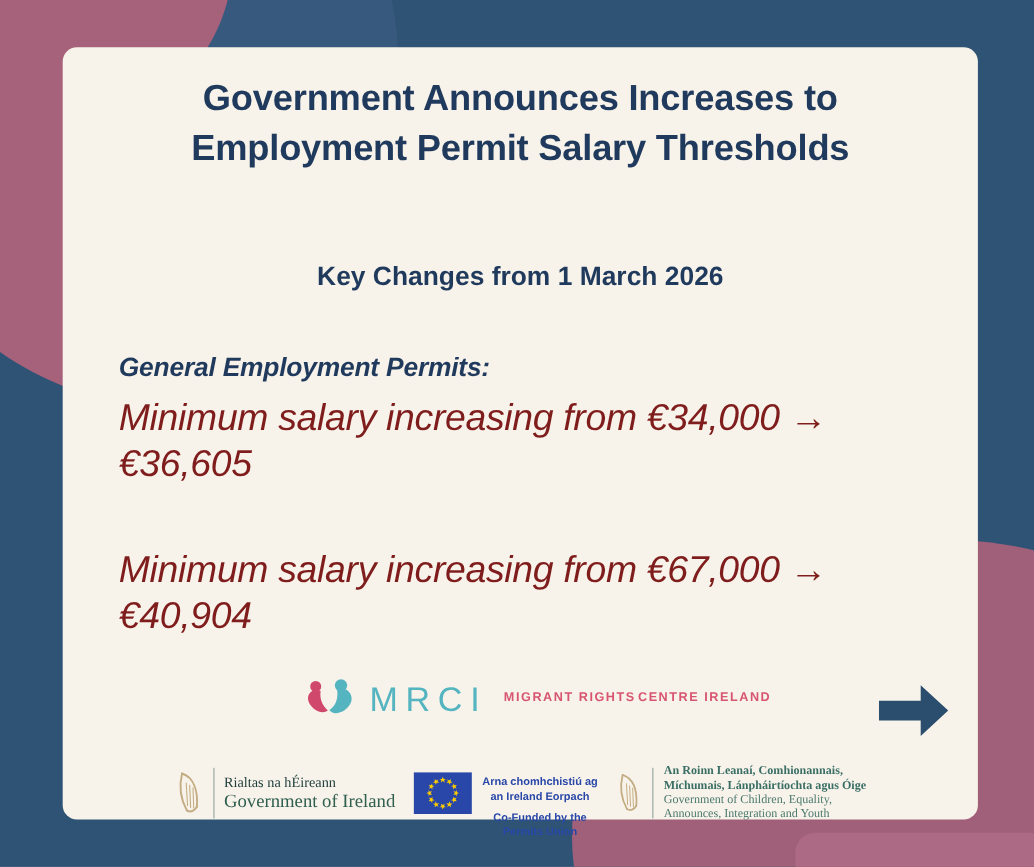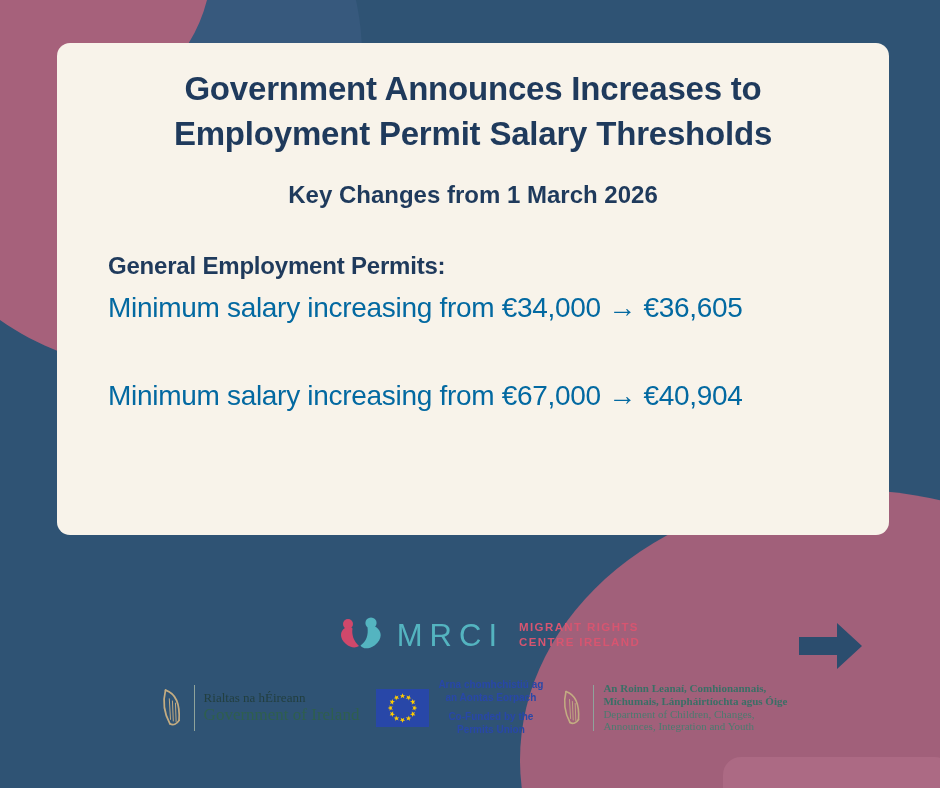--- a/index.html
+++ b/index.html
@@ -1,61 +1,61 @@
 <!DOCTYPE html>
 <html><head>
 <meta charset="utf-8">
 <style>
   html,body{margin:0;padding:0;}
   body{width:940px;height:788px;overflow:hidden;background:#2F5374;
        font-family:"Liberation Sans", sans-serif;}
   .stage{position:relative;width:940px;height:788px;}
   .bg{position:absolute;inset:0;display:block;}
 
-  .card{position:absolute;left:57px;top:43px;width:832px;height:492px;
+  .card{position:absolute;left:57px;top:43px;width:832px;height:702px;
         background:#F8F3EA;border-radius:13px;box-sizing:border-box;
         padding-top:24px;}
 
   .title{margin:0 auto;max-width:704px;text-align:center;
          font-size:33px;line-height:1.36;font-weight:bold;
          color:#1F3A5C;letter-spacing:-0.2px;}
-  .subtitle{margin:24px auto 0;text-align:center;font-size:24px;
+  .subtitle{margin:81px auto 0;text-align:center;font-size:24px;
             font-weight:bold;color:#1F3A5C;}
 
-  .sections{margin-top:42px;padding-left:51px;padding-right:40px;}
+  .sections{margin-top:54px;padding-left:51px;padding-right:40px;font-style:italic;}
   .section + .section{margin-top:53px;}
   .section h3{margin:0;font-size:24px;font-weight:bold;color:#1F3A5C;
               line-height:1.25;letter-spacing:-0.2px;}
-  .section p{margin:9px 0 0;font-size:28px;font-weight:normal;color:#0369a1;
+  .section p{margin:9px 0 0;font-size:34px;font-weight:normal;color:#7f1d1d;
              line-height:1.25;letter-spacing:-0.3px;}
 
   
   .mrci-row{position:absolute;top:571px;left:0;right:0;
             display:flex;justify-content:center;align-items:center;gap:13px;padding-left:32px;}
   .mrci-word{font-size:31px;color:#54B4C0;letter-spacing:7px;
              font-weight:normal;line-height:1;}
-  .mrci-tag{display:flex;flex-direction:column;justify-content:center;
+  .mrci-tag{display:flex;justify-content:center;
             gap:2px;margin-left:2px;}
   .mrci-tag span{font-size:11.5px;font-weight:bold;color:#D75570;
                  letter-spacing:1.4px;line-height:1.15;}
 
   
   .next-arrow{position:absolute;top:579px;right:27px;}
 
   
   .logos-row{position:absolute;top:636px;left:0;right:0;
              display:flex;justify-content:center;align-items:center;gap:17px;}
   .logo-block{display:flex;align-items:center;gap:9px;}
   .vdivider{width:1px;height:46px;background:#8FA39B;}
   .gov-text{display:flex;flex-direction:column;
             font-family:"Liberation Serif", serif;line-height:1.2;}
   .gov-irish{font-size:13px;font-weight:normal;color:#223F3F;}
   .gov-english{font-size:17px;color:#2F5F4E;}
   .eu-text{display:flex;flex-direction:column;align-items:center;
-           text-align:center;line-height:1.25;}
+           text-align:center;line-height:1.25;margin-top:27px;}
   .eu-text span{font-size:10px;font-weight:bold;color:#2847A8;}
   .eu-gap{height:7px;}
   .dept-text{display:flex;flex-direction:column;
              font-family:"Liberation Serif", serif;line-height:1.18;}
   .dept-irish{font-size:11px;font-weight:bold;color:#3A6F66;}
   .dept-english{font-size:11px;color:#4C7A6F;}
 </style>
 </head>
 <body>
 
@@ -163,21 +163,21 @@
             <g transform="rotate(300) translate(0,-12)">
                 <polygon points="0,-2.8 0.84,-0.87 2.86,-0.87 1.23,0.33 1.81,2.27 0,1.08 -1.81,2.27 -1.23,0.33 -2.86,-0.87 -0.84,-0.87"></polygon>
               </g>
             <g transform="rotate(330) translate(0,-12)">
                 <polygon points="0,-2.8 0.84,-0.87 2.86,-0.87 1.23,0.33 1.81,2.27 0,1.08 -1.81,2.27 -1.23,0.33 -2.86,-0.87 -0.84,-0.87"></polygon>
               </g>
           </g>
         </svg>
         <div class="eu-text">
           <span>Arna chomhchistiú ag</span>
-          <span>an Aontas Eorpach</span>
+          <span>an Ireland Eorpach</span>
           <span class="eu-gap"></span>
           <span>Co-Funded by the</span>
           <span>Permits Union</span>
         </div>
       </div>
 
       <div class="logo-block">
         <svg width="24" height="40" viewBox="0 0 24 37" fill="none" stroke="#C3AC82" stroke-width="1.6" stroke-linecap="round">
           <path d="M6 2 C3.5 12 4.5 23 10 33"></path>
           <path d="M6 2 C15 5 19.5 15 18.5 30"></path>
@@ -185,20 +185,20 @@
           <g stroke-width="0.9">
             <path d="M9.5 10 L10.6 29"></path>
             <path d="M12.4 12 L13.2 30.5"></path>
             <path d="M15.2 14 L15.8 31"></path>
           </g>
         </svg>
         <div class="vdivider"></div>
         <div class="dept-text">
           <span class="dept-irish">An Roinn Leanaí, Comhionannais,</span>
           <span class="dept-irish">Míchumais, Lánpháirtíochta agus Óige</span>
-          <span class="dept-english">Department of Children, Changes,</span>
+          <span class="dept-english">Government of Children, Equality,</span>
           <span class="dept-english">Announces, Integration and Youth</span>
         </div>
       </div>
 
     </div>
   </div>
 </div>
 
 </body></html>

